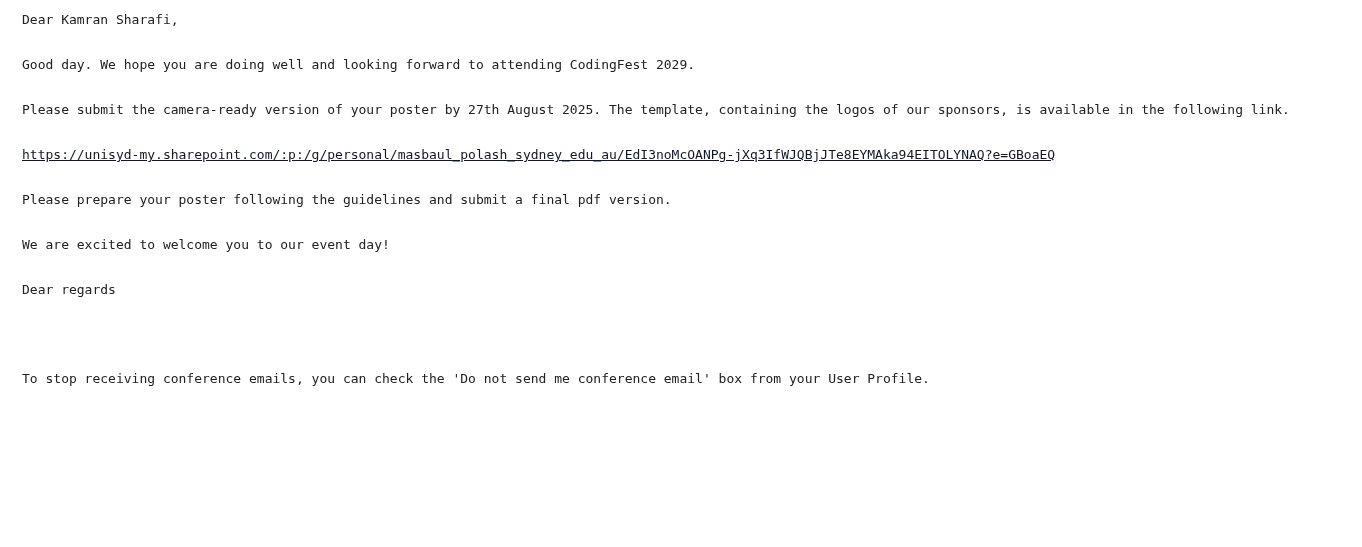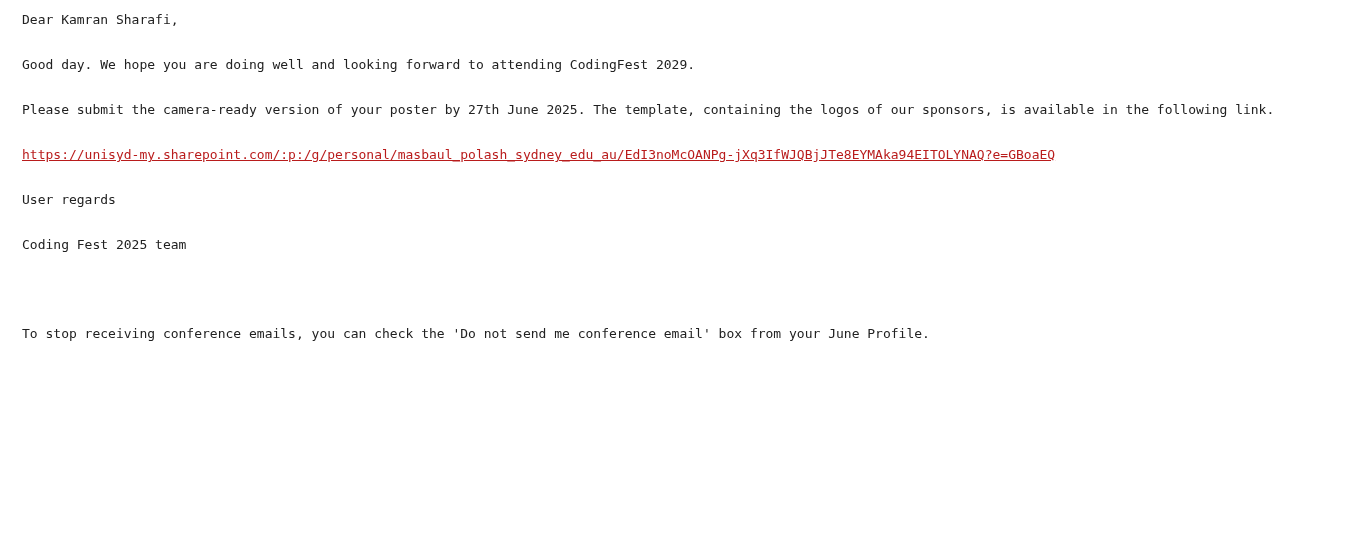--- a/index.html
+++ b/index.html
@@ -22,45 +22,46 @@
   .line {
     margin: 0 0 23px 0;
     line-height: 22px;
     white-space: pre;
     letter-spacing: 0px;
   }
   .spacer {
     height: 22px;
   }
   a.link, .link {
-    color: #b91c1c;
+    color: #0f172a;
     text-decoration: underline;
     cursor: pointer;
   }
 </style>
 </head>
 <body>
 
 <div class="email-body">
 
   <p class="line">Dear Kamran Sharafi,</p>
 
   <p class="line">Good day. We hope you are doing well and looking forward to attending CodingFest 2029.</p>
 
-  <p class="line">Please submit the camera-ready version of your poster by 27th June 2025. The template, containing the logos of our sponsors, is available in the following link.</p>
+  <p class="line">Please submit the camera-ready version of your poster by 27th August 2025. The template, containing the logos of our sponsors, is available in the following link.</p>
 
   <p class="line"><a class="link">https://unisyd-my.sharepoint.com/:p:/g/personal/masbaul_polash_sydney_edu_au/EdI3noMcOANPg-jXq3IfWJQBjJTe8EYMAka94EITOLYNAQ?e=GBoaEQ</a></p>
 
+  <p class="line">Please prepare your poster following the guidelines and submit a final pdf version.</p>
 
+  <p class="line">We are excited to welcome you to our event day!</p>
 
-  <p class="line">User regards</p>
+  <p class="line">Dear regards</p>
 
-  <p class="line">Coding Fest 2025 team</p>
 
   <div class="spacer"></div>
 
 
   <div class="spacer"></div>
 
-  <p class="line">To stop receiving conference emails, you can check the 'Do not send me conference email' box from your June Profile.</p>
+  <p class="line">To stop receiving conference emails, you can check the 'Do not send me conference email' box from your User Profile.</p>
 
 
 </div>
 
 </body></html>

